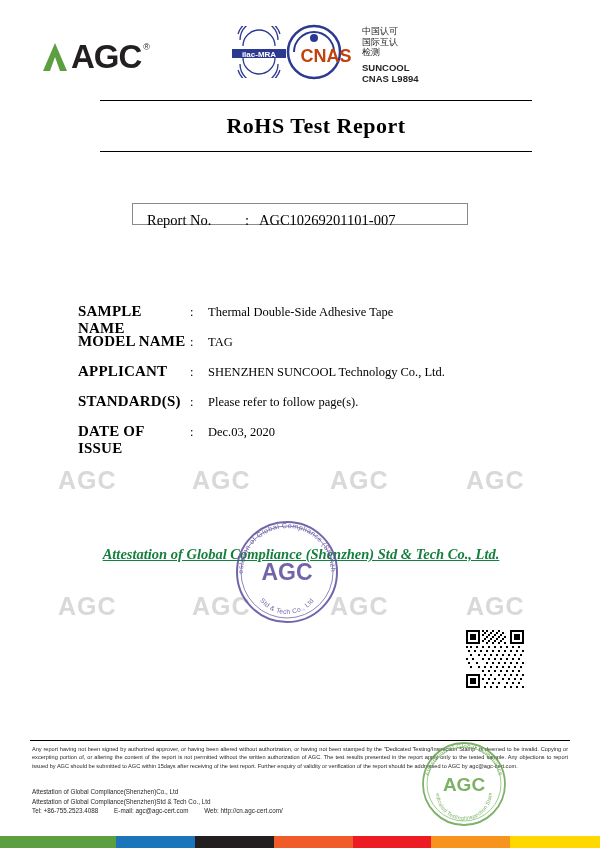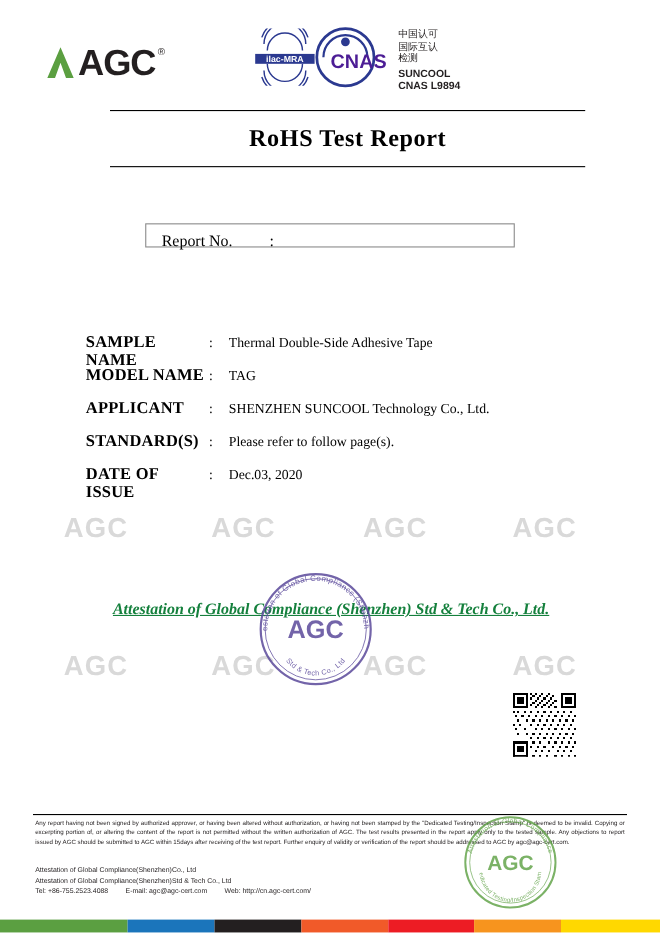--- a/index.html
+++ b/index.html
@@ -73,21 +73,21 @@
   }
   .cnas-word {
     position: absolute;
     left: 286px;
     top: 34px;
     width: 80px;
     text-align: center;
     font-family: "Liberation Sans", sans-serif;
     font-weight: bold;
     font-size: 18px;
-    color: #4c1d95;
+    color: #c2410c;
     letter-spacing: 0px;
   }
   .cnas-cn {
     position: absolute;
     left: 362px;
     top: 14px;
     font-family: "Liberation Sans", sans-serif;
     font-size: 9px;
     line-height: 10.5px;
     color: #231f20;
@@ -328,20 +328,21 @@
 
   <div class="title-block">
     <div class="rule"></div>
     <div class="doc-title">RoHS Test Report</div>
     <div class="rule"></div>
   </div>
 
   <div class="report-box">
     <span class="lbl">Report No.</span>
     <span class="colon">:</span>
+    <span class="val">AGC10269201101-007</span>
   </div>
 
   <div class="fields">
     <div class="field-row">
       <span class="field-label">SAMPLE NAME</span>
       <span class="field-colon">:</span>
       <span class="field-value">Thermal Double-Side Adhesive Tape</span>
     </div>
     <div class="field-row">
       <span class="field-label">MODEL NAME</span>

